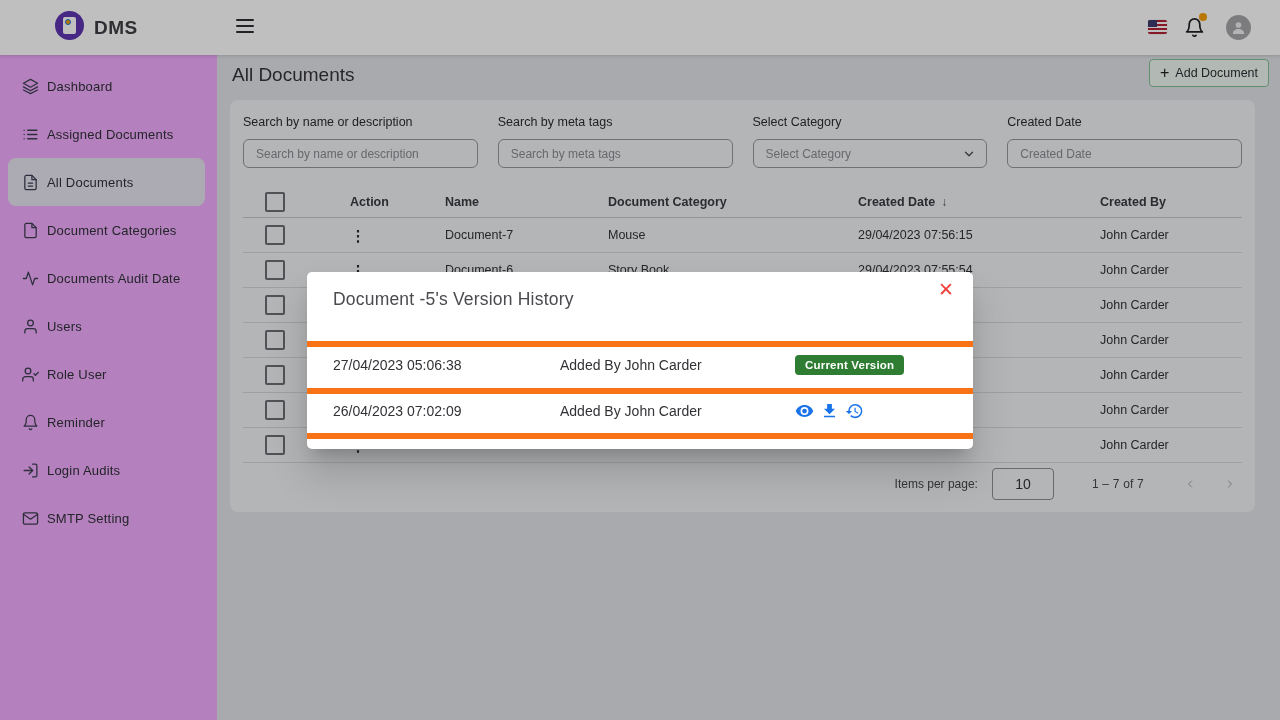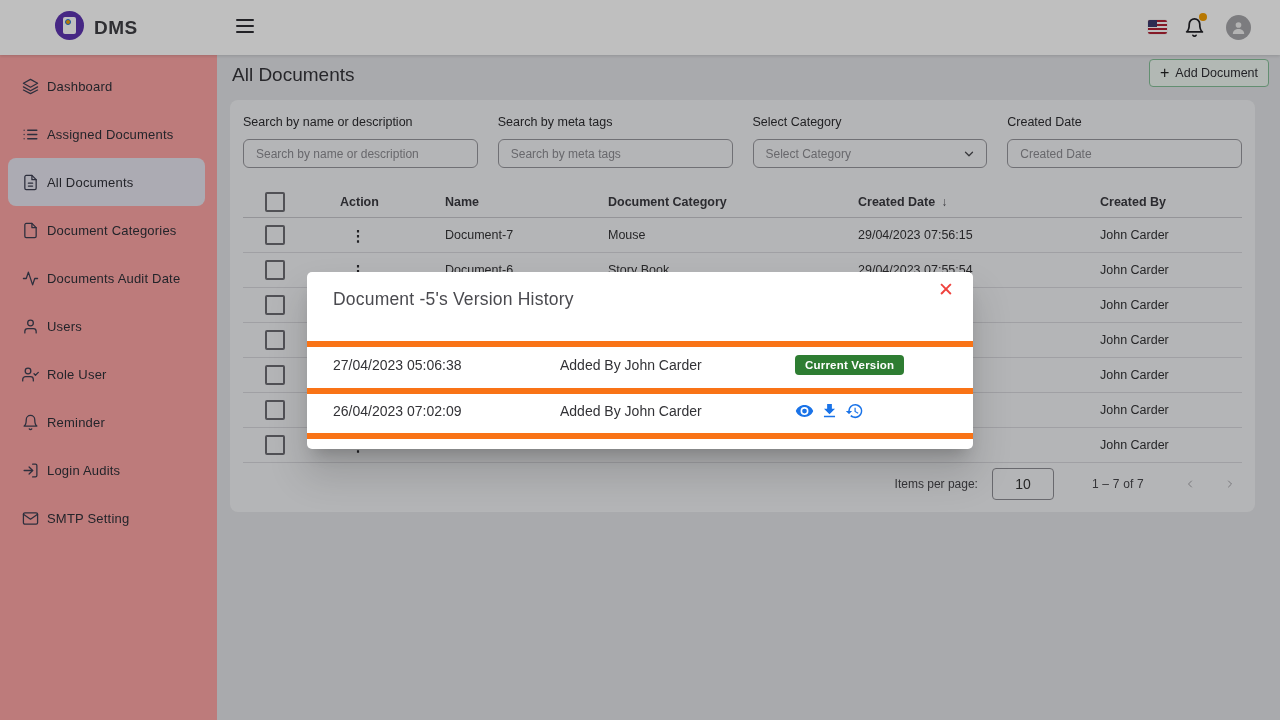--- a/index.html
+++ b/index.html
@@ -20,21 +20,21 @@
   .hamburger span{display:block;height:2.4px;background:#2e2e33;margin-bottom:3.4px;border-radius:1px;}
   .flag{position:absolute;left:1148px;top:20px;width:19px;height:14px;border-radius:2px;overflow:hidden;
     background:repeating-linear-gradient(#b22234 0 2px,#fff 2px 4px);box-shadow:0 0 1px rgba(0,0,0,.4);}
   .flag::before{content:"";position:absolute;left:0;top:0;width:9px;height:7px;background:#3c3b6e;}
   .bellwrap{position:absolute;left:1184px;top:16px;width:22px;height:24px;}
   .bellwrap .dot{position:absolute;right:-1px;top:-3px;width:8px;height:8px;border-radius:50%;background:#f59f00;}
   .avatar{position:absolute;left:1226px;top:15px;width:25px;height:25px;border-radius:50%;
     background:#a6a6aa;display:flex;align-items:center;justify-content:center;}
 
   
-  .sidebar{position:absolute;left:0;top:55px;width:217px;height:665px;background:#fca5a5;padding-top:7px;
+  .sidebar{position:absolute;left:0;top:55px;width:217px;height:665px;background:#f0abfc;padding-top:7px;
     box-sizing:border-box;z-index:1;}
   .side-item{height:48px;margin:0 12px 0 8px;padding-left:14px;display:flex;align-items:center;gap:8px;
     border-radius:8px;cursor:pointer;color:#2f3038;font-size:13px;font-weight:500;letter-spacing:.2px;}
   .side-item svg{flex:0 0 auto;color:#3d3f52;}
   .side-item.active{background:#e6e5ef;}
 
   
   .page-title{position:absolute;left:232px;top:64px;font-size:19px;font-weight:500;color:#35353a;z-index:1;}
   .add-btn{position:absolute;left:1149px;top:59px;height:28px;padding:0 10px;display:flex;align-items:center;gap:6px;
     background:#eef6f0;border:1px solid #84bf97;border-radius:4px;font-size:12.5px;color:#2e2e33;
@@ -52,21 +52,21 @@
   .filter input::placeholder{color:#8b8b91;}
   .selectbox{position:relative;height:29px;box-sizing:border-box;border:1px solid #96969c;border-radius:6px;
     display:flex;align-items:center;padding:0 12px;font-size:12px;color:#8b8b91;cursor:pointer;}
   .selectbox svg{position:absolute;right:10px;top:7px;color:#4a4a50;}
 
   
   .table{position:absolute;left:13px;top:86px;width:999px;}
   .thead{position:relative;height:31px;border-bottom:1px solid #c6c6cb;font-size:12.5px;font-weight:bold;color:#3a3a40;}
   .trow{position:relative;height:34px;border-bottom:1px solid #d6d6db;font-size:12.5px;color:#333336;}
   .cell{position:absolute;top:50%;transform:translateY(-50%);white-space:nowrap;}
-  .c-check{left:22px;}.c-action{left:97px;}.c-name{left:202px;}.c-cat{left:365px;}.c-date{left:615px;}.c-by{left:857px;}
+  .c-check{left:22px;}.c-action{left:107px;}.c-name{left:202px;}.c-cat{left:365px;}.c-date{left:615px;}.c-by{left:857px;}
   .checkbox{width:16px;height:16px;border:2px solid #6d6d73;border-radius:2px;background:transparent;cursor:pointer;}
   .dots{left:106px;width:18px;text-align:center;font-size:15px;font-weight:bold;color:#2e2e33;cursor:pointer;line-height:1;}
   .sort-arrow{display:inline-block;margin-left:6px;font-size:12px;color:#55555b;font-weight:normal;}
 
   
   .pagination{position:absolute;left:13px;top:355px;width:999px;height:57px;display:flex;align-items:center;
     justify-content:flex-end;font-size:12px;color:#47474c;}
   .ipp-box{margin-left:14px;width:60px;height:30px;border:1px solid #8d8d93;border-radius:4px;background:transparent;
     display:flex;align-items:center;justify-content:center;font-size:14px;color:#333;cursor:pointer;}
   .range{margin-left:38px;letter-spacing:.2px;}

